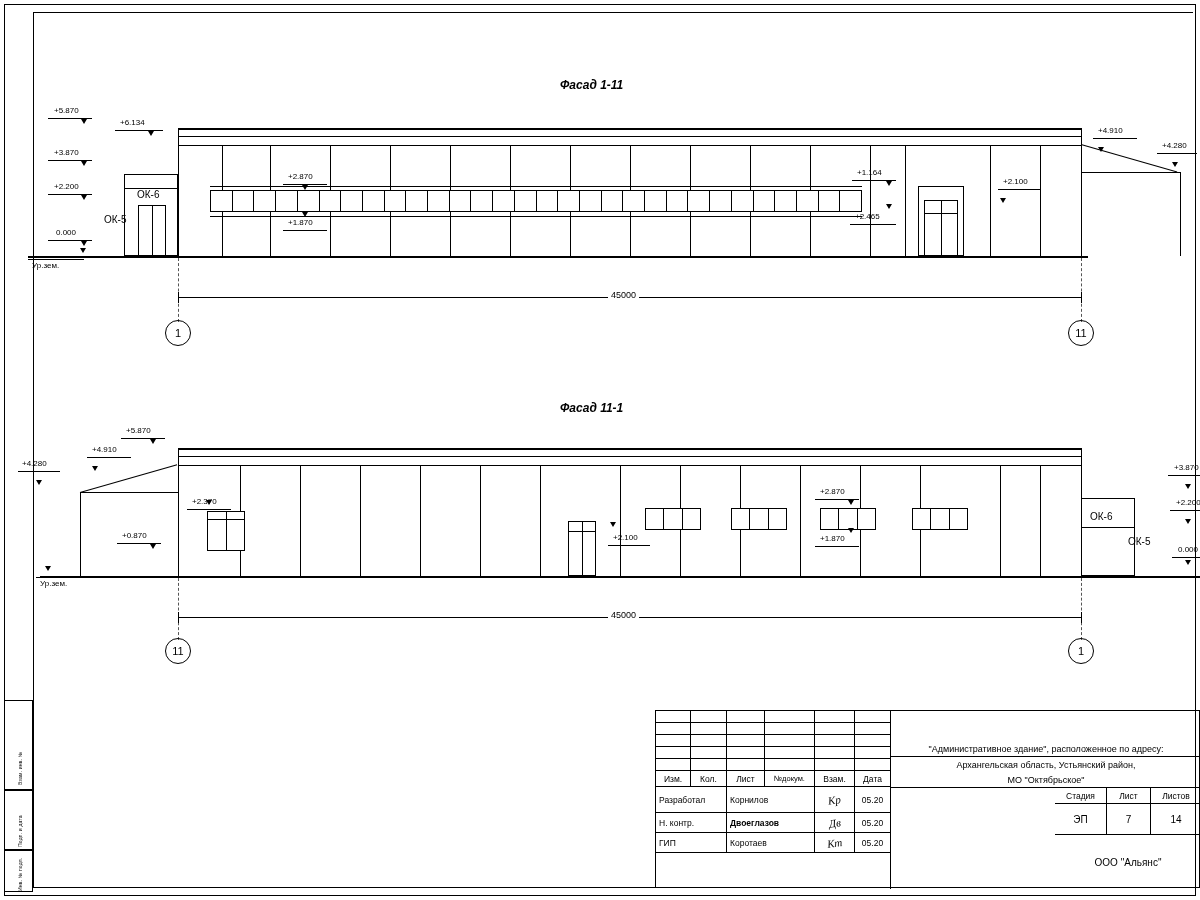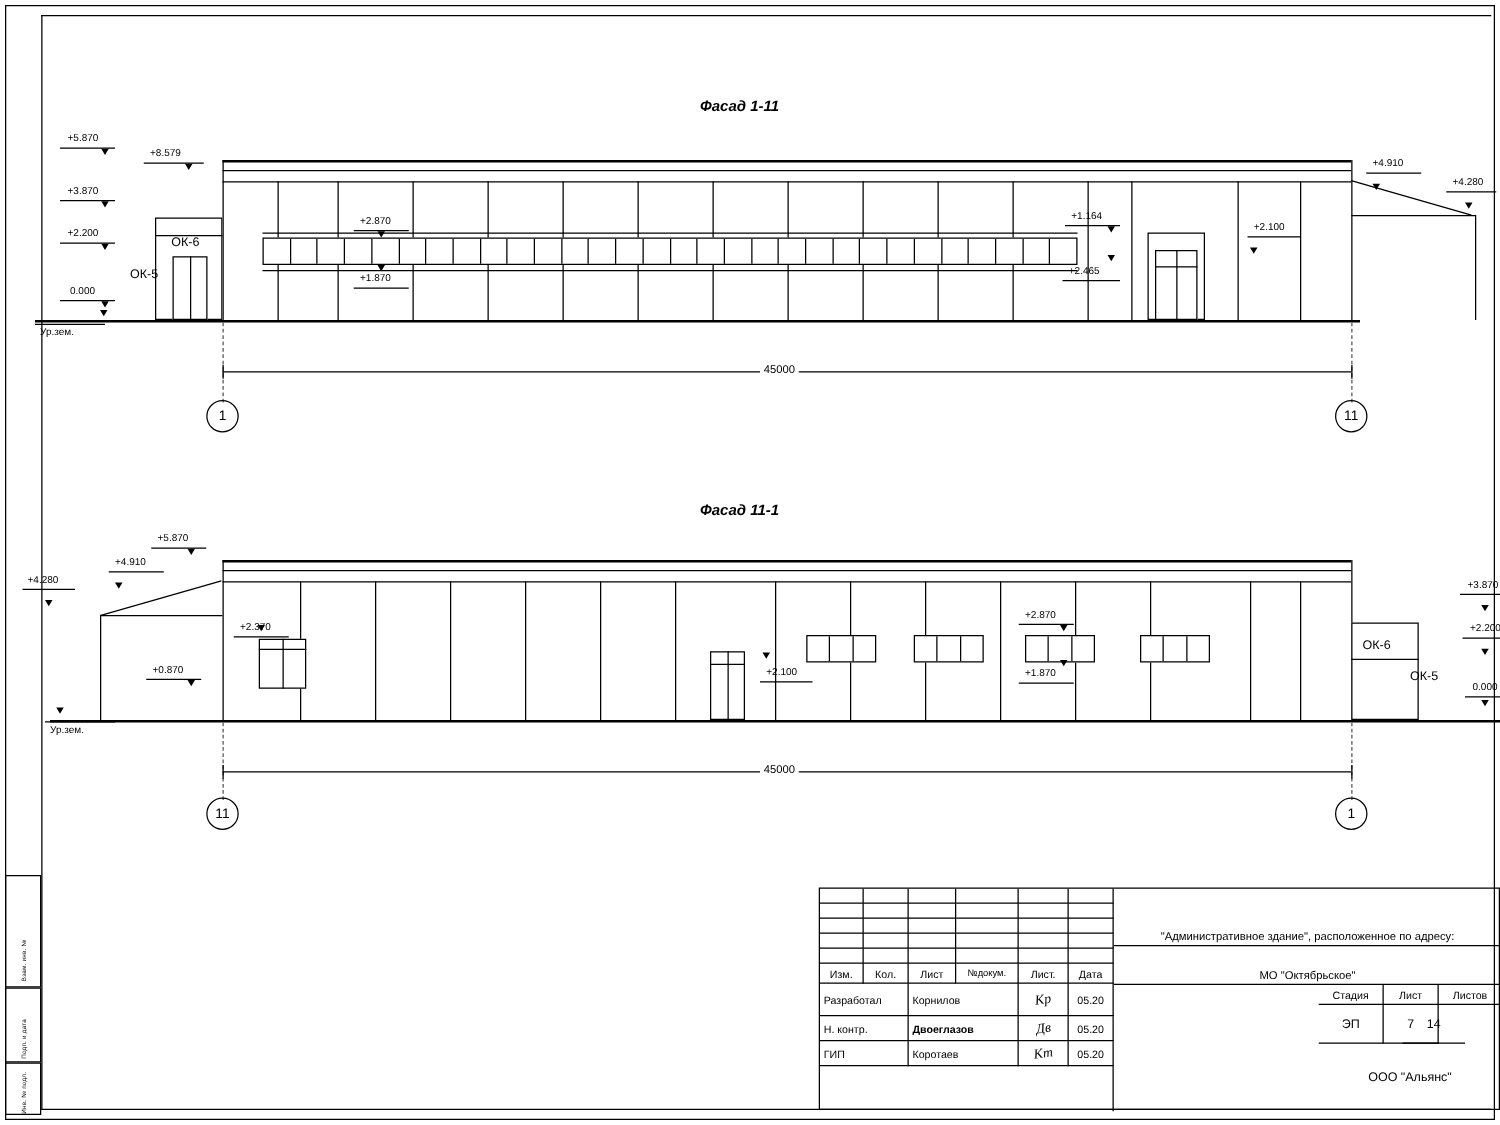--- a/index.html
+++ b/index.html
@@ -265,21 +265,21 @@
     <div class="ln hl" style="left:924px; top:213px; width:34px;"></div>
 
     <div class="ln hl" style="left:1081px; top:172px; width:99px;"></div>
     <div class="ln" style="left:1081px; top:144px; width:100px; height:1px; transform-origin:left center; transform:rotate(16deg);"></div>
     <div class="ln vl" style="left:1180px; top:172px; height:84px;"></div>
 
     <div class="lvl-mark" style="left:54px; top:106px;">+5.870</div>
     <div class="lvl-line" style="left:48px; top:118px; width:44px;"></div>
     <div class="arrow-down" style="left:81px; top:119px;"></div>
 
-    <div class="lvl-mark" style="left:120px; top:118px;">+8.579</div>
+    <div class="lvl-mark" style="left:120px; top:118px;">+6.134</div>
     <div class="lvl-line" style="left:115px; top:130px; width:48px;"></div>
     <div class="arrow-down" style="left:148px; top:131px;"></div>
 
     <div class="lvl-mark" style="left:54px; top:148px;">+3.870</div>
     <div class="lvl-line" style="left:48px; top:160px; width:44px;"></div>
     <div class="arrow-down" style="left:81px; top:161px;"></div>
 
     <div class="lvl-mark" style="left:54px; top:182px;">+2.200</div>
     <div class="lvl-line" style="left:48px; top:194px; width:44px;"></div>
     <div class="arrow-down" style="left:81px; top:195px;"></div>
@@ -489,21 +489,21 @@
     <div class="cell" style="left:35px; top:48px; width:36px; height:12px;"></div>
     <div class="cell" style="left:71px; top:48px; width:38px; height:12px;"></div>
     <div class="cell" style="left:109px; top:48px; width:50px; height:12px;"></div>
     <div class="cell" style="left:159px; top:48px; width:40px; height:12px;"></div>
     <div class="cell" style="left:199px; top:48px; width:36px; height:12px;"></div>
 
     <div class="cell" style="left:0; top:60px; width:35px; height:16px;">Изм.</div>
     <div class="cell" style="left:35px; top:60px; width:36px; height:16px;">Кол.</div>
     <div class="cell" style="left:71px; top:60px; width:38px; height:16px;">Лист</div>
     <div class="cell" style="left:109px; top:60px; width:50px; height:16px; font-size:7.5px;">№докум.</div>
-    <div class="cell" style="left:159px; top:60px; width:40px; height:16px;">Лист.</div>
+    <div class="cell" style="left:159px; top:60px; width:40px; height:16px;">Взам.</div>
     <div class="cell" style="left:199px; top:60px; width:36px; height:16px;">Дата</div>
 
     <div class="cell left" style="left:0; top:76px; width:71px; height:26px;">Разработал</div>
     <div class="cell left" style="left:71px; top:76px; width:88px; height:26px;">Корнилов</div>
     <div class="cell" style="left:159px; top:76px; width:40px; height:26px;">
         <span class="sig">Кр</span>
       </div>
     <div class="cell" style="left:199px; top:76px; width:36px; height:26px;">05.20</div>
 
     <div class="cell left" style="left:0; top:102px; width:71px; height:20px;">Н. контр.</div>
@@ -517,27 +517,28 @@
     <div class="cell left" style="left:71px; top:122px; width:88px; height:20px;">Коротаев</div>
     <div class="cell" style="left:159px; top:122px; width:40px; height:20px;">
         <span class="sig">Кт</span>
       </div>
     <div class="cell" style="left:199px; top:122px; width:36px; height:20px;">05.20</div>
 
     <div class="cell" style="left:0; top:142px; width:235px; height:36px; border-bottom:none;"></div>
 
 
     <div class="cell nb-r" style="left:235px; top:30px; width:310px; height:16px; font-size:9px;">"Административное здание", расположенное по адресу:</div>
+    <div class="cell nb-r" style="left:235px; top:46px; width:310px; height:15px; font-size:9px; border-bottom:none;">Архангельская область, Устьянский район,</div>
     <div class="cell nb-r" style="left:235px; top:61px; width:310px; height:16px; font-size:9px;">МО "Октябрьское"</div>
 
 
     <div class="cell" style="left:399px; top:77px; width:52px; height:16px;">Стадия</div>
     <div class="cell" style="left:451px; top:77px; width:44px; height:16px;">Лист</div>
     <div class="cell nb-r" style="left:495px; top:77px; width:50px; height:16px;">Листов</div>
 
     <div class="cell tb-mid" style="left:399px; top:93px; width:52px; height:31px;">ЭП</div>
     <div class="cell tb-mid" style="left:451px; top:93px; width:44px; height:31px;">7</div>
-    <div class="cell tb-mid nb-r" style="left:466px; top:93px; width:50px; height:31px;">14</div>
+    <div class="cell tb-mid nb-r" style="left:495px; top:93px; width:50px; height:31px;">14</div>
 
     <div class="cell tb-mid nb-r" style="left:399px; top:124px; width:146px; height:54px; border-bottom:none;">ООО "Альянс"</div>
   </div>
 
 </div>
 
 </body></html>

